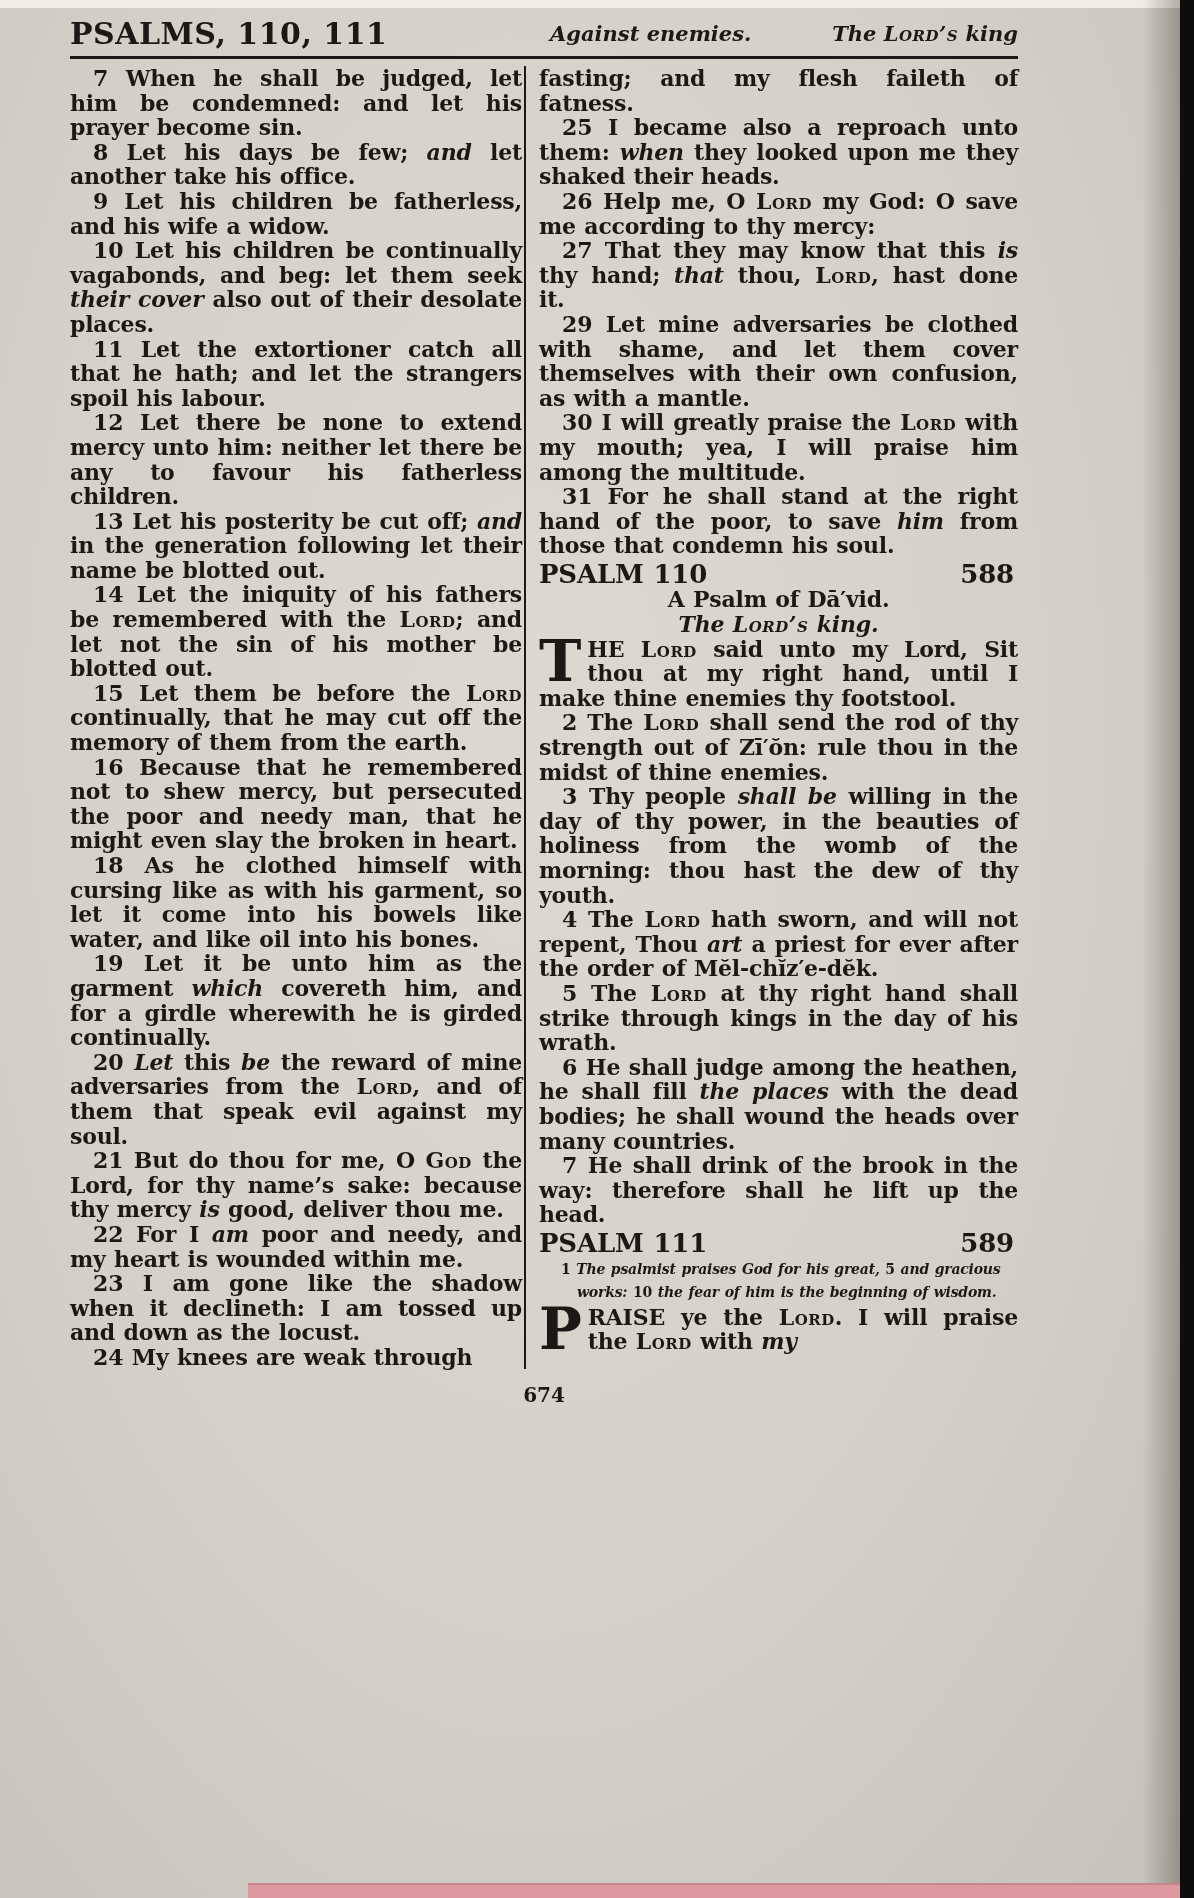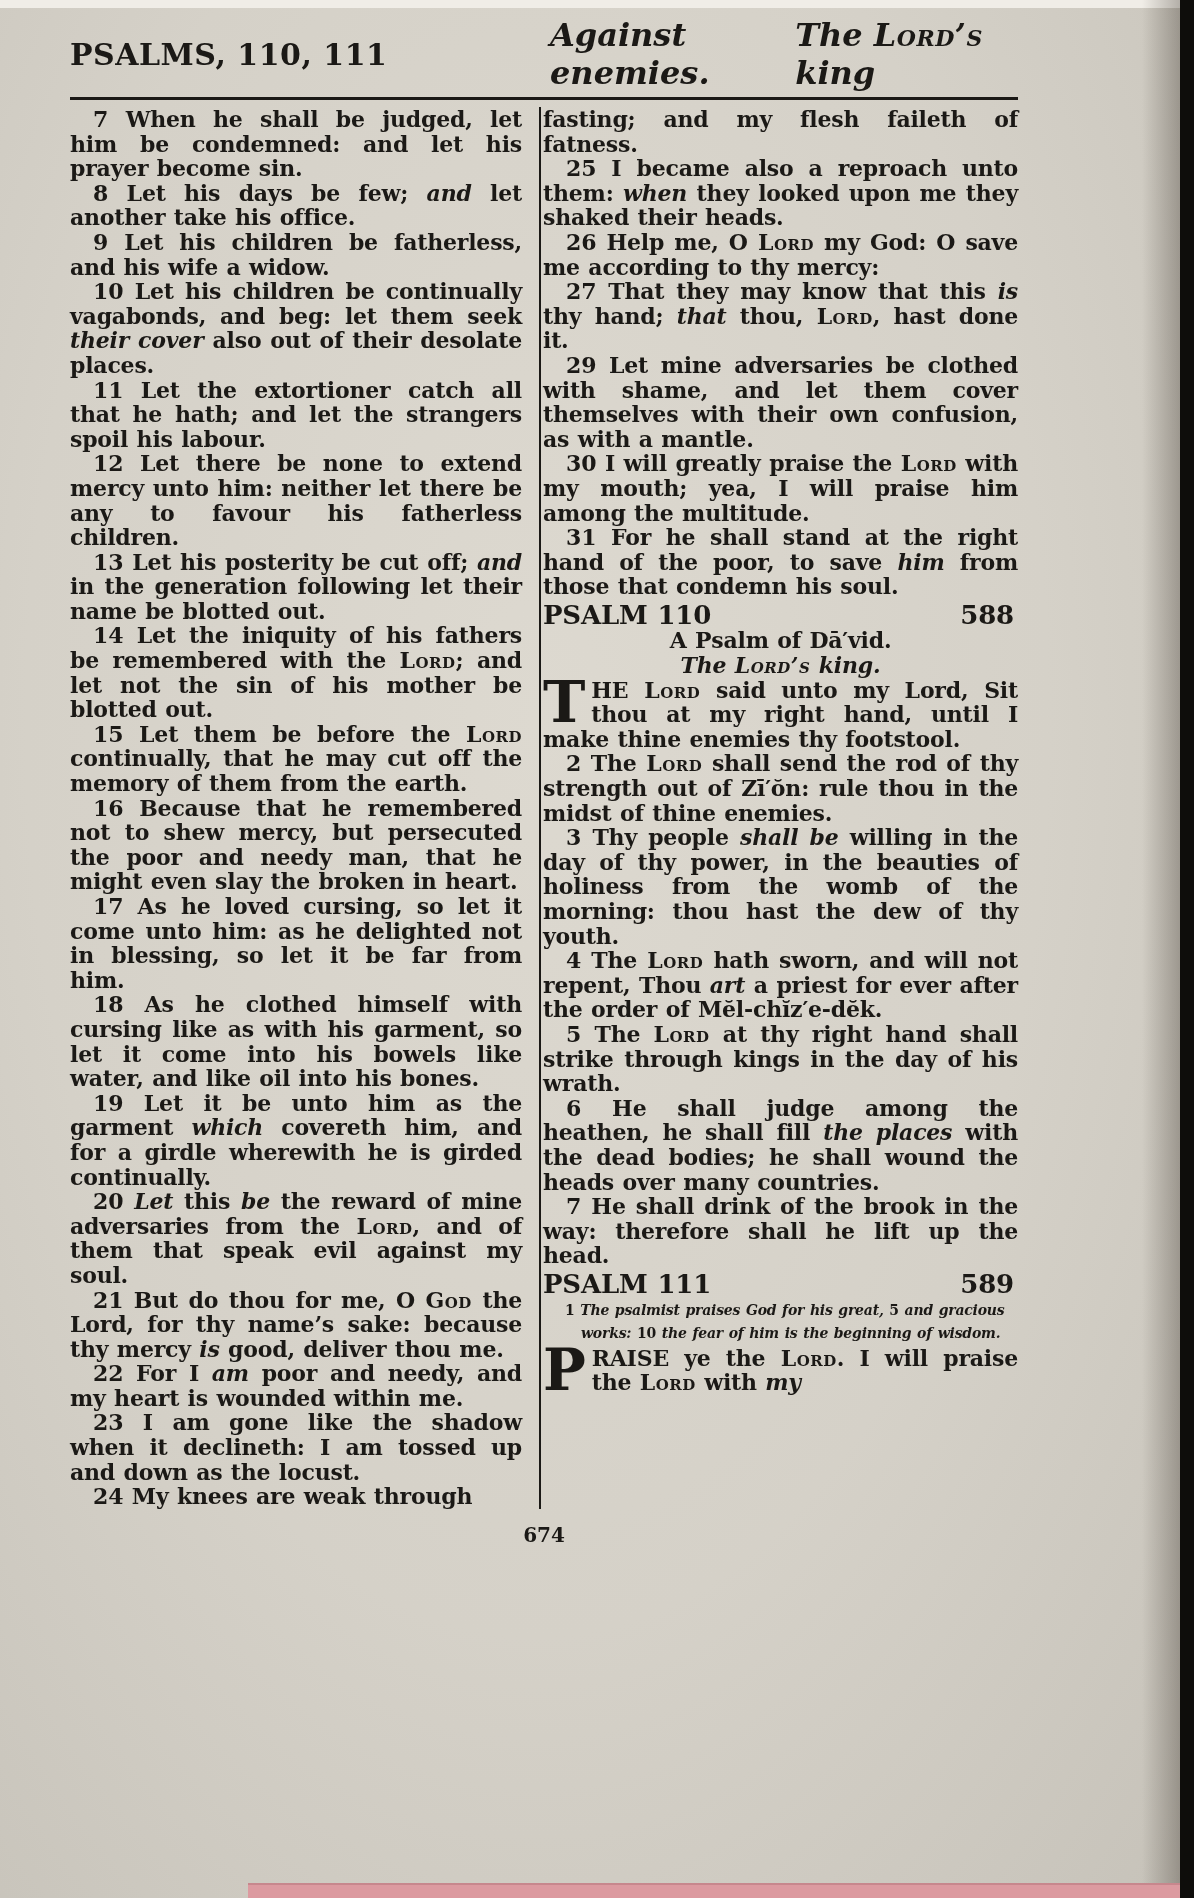--- a/index.html
+++ b/index.html
@@ -18,26 +18,26 @@
     background:linear-gradient(to right, rgba(0,0,0,0), rgba(40,32,24,.30)); z-index:4; }
   .edge-right{ position:absolute; top:0; right:0; width:14px; height:100%; background:var(--edge_black); z-index:5; }
   .edge-bottom-pink{ position:absolute; bottom:0; left:248px; right:0; height:15px;
     background:var(--edge_pink); border-top:2px solid #c7878d; z-index:4; }
 
   .content{ position:absolute; left:70px; top:16px; width:948px; z-index:2; }
 
   .header{ display:flex; align-items:center; border-bottom:3px solid var(--ink); padding-bottom:5px; }
   .header-title{ width:452px; font-size:30px; font-weight:bold; letter-spacing:.5px; }
   .header-captions{ flex:1; display:flex; justify-content:space-between; padding-left:28px;
-    font-style:italic; font-weight:bold; font-size:32px; }
+    font-style:italic; font-weight:bold; font-size:21px; }
 
   .columns{ display:flex; margin-top:7px; }
   .col{ width:452px; text-align:justify; font-size:22px; line-height:24.6px;
         font-weight:bold; letter-spacing:-0.2px; word-spacing:1px; }
-  .col-right{ flex:1; width:auto; border-left:2.5px solid var(--ink); padding-left:2px; margin-left:17px; }
+  .col-right{ flex:1; width:auto; border-left:2.5px solid var(--ink); padding-left:13px; margin-left:2px; }
 
   p{ margin:0; }
   .verse{ text-indent:1.05em; }
   .verse.nodent{ text-indent:0; }
   .sc{ font-variant:small-caps; letter-spacing:.5px; }
   i{ font-style:italic; }
 
   .psalm-heading{ position:relative; text-align:left; text-indent:0; font-size:26px; margin:4px 0 1px; }
   .psalm-ref{ position:absolute; right:4px; top:0; }
   .centerline{ text-align:center; text-indent:0; font-size:22px; margin:0; }
@@ -69,21 +69,20 @@
         <p class="verse"><span class="vnum">7</span> When he shall be judged, let him be condemned: and let his prayer become sin.</p>
         <p class="verse"><span class="vnum">8</span> Let his days be few; <i>and</i> let another take his office.</p>
         <p class="verse"><span class="vnum">9</span> Let his children be fatherless, and his wife a widow.</p>
         <p class="verse"><span class="vnum">10</span> Let his children be continually vagabonds, and beg: let them seek <i>their cover</i> also out of their desolate places.</p>
         <p class="verse"><span class="vnum">11</span> Let the extortioner catch all that he hath; and let the strangers spoil his labour.</p>
         <p class="verse"><span class="vnum">12</span> Let there be none to extend mercy unto him: neither let there be any to favour his fatherless children.</p>
         <p class="verse"><span class="vnum">13</span> Let his posterity be cut off; <i>and</i> in the generation following let their name be blotted out.</p>
         <p class="verse"><span class="vnum">14</span> Let the iniquity of his fathers be remembered with the <span class="sc">Lord</span>; and let not the sin of his mother be blotted out.</p>
         <p class="verse"><span class="vnum">15</span> Let them be before the <span class="sc">Lord</span> continually, that he may cut off the memory of them from the earth.</p>
         <p class="verse"><span class="vnum">16</span> Because that he remembered not to shew mercy, but persecuted the poor and needy man, that he might even slay the broken in heart.</p>
-        <p class="verse"><span class="vnum">17</span> As he loved cursing, so let it come unto him: as he delighted not in blessing, so let it be far from him.</p>
         <p class="verse"><span class="vnum">18</span> As he clothed himself with cursing like as with his garment, so let it come into his bowels like water, and like oil into his bones.</p>
         <p class="verse"><span class="vnum">19</span> Let it be unto him as the garment <i>which</i> covereth him, and for a girdle wherewith he is girded continually.</p>
         <p class="verse"><span class="vnum">20</span> <i>Let</i> this <i>be</i> the reward of mine adversaries from the <span class="sc">Lord</span>, and of them that speak evil against my soul.</p>
         <p class="verse"><span class="vnum">21</span> But do thou for me, O <span class="sc">God</span> the Lord, for thy name’s sake: because thy mercy <i>is</i> good, deliver thou me.</p>
         <p class="verse"><span class="vnum">22</span> For I <i>am</i> poor and needy, and my heart is wounded within me.</p>
         <p class="verse"><span class="vnum">23</span> I am gone like the shadow when it declineth: I am tossed up and down as the locust.</p>
         <p class="verse"><span class="vnum">24</span> My knees are weak through</p>
       </div>
     <div class="col col-right">
         <p class="verse nodent">fasting; and my flesh faileth of fatness.</p>

